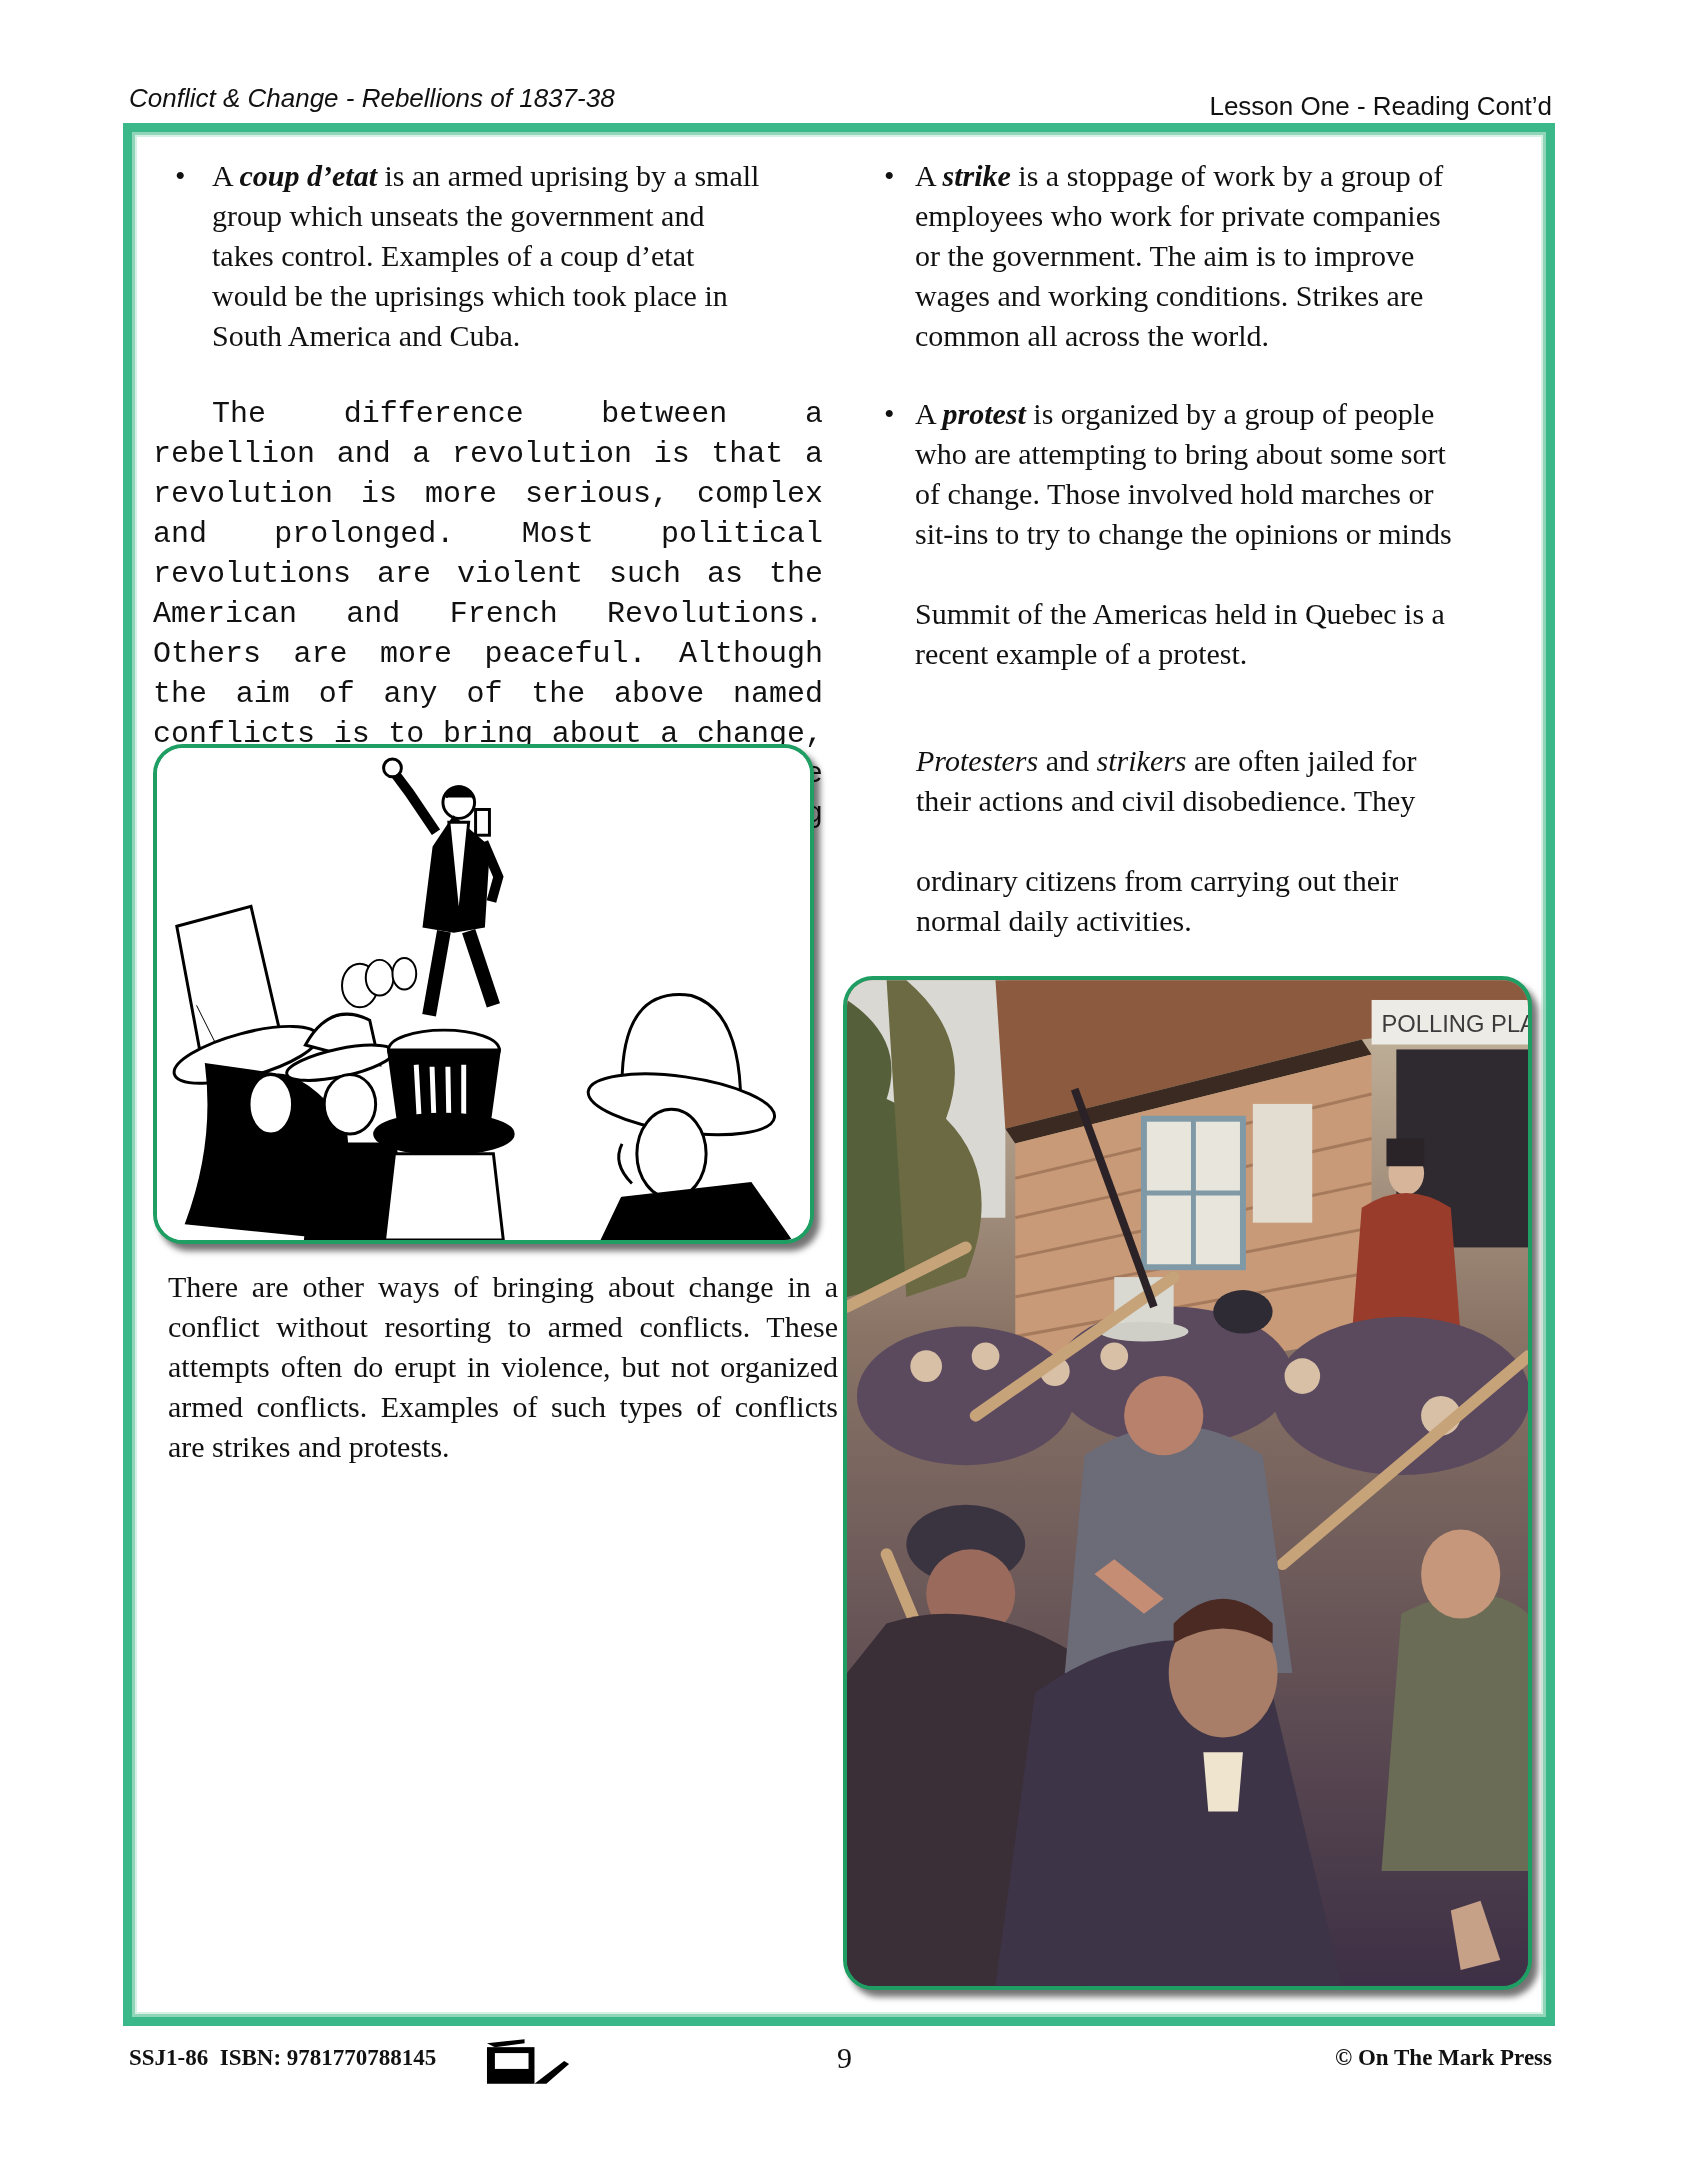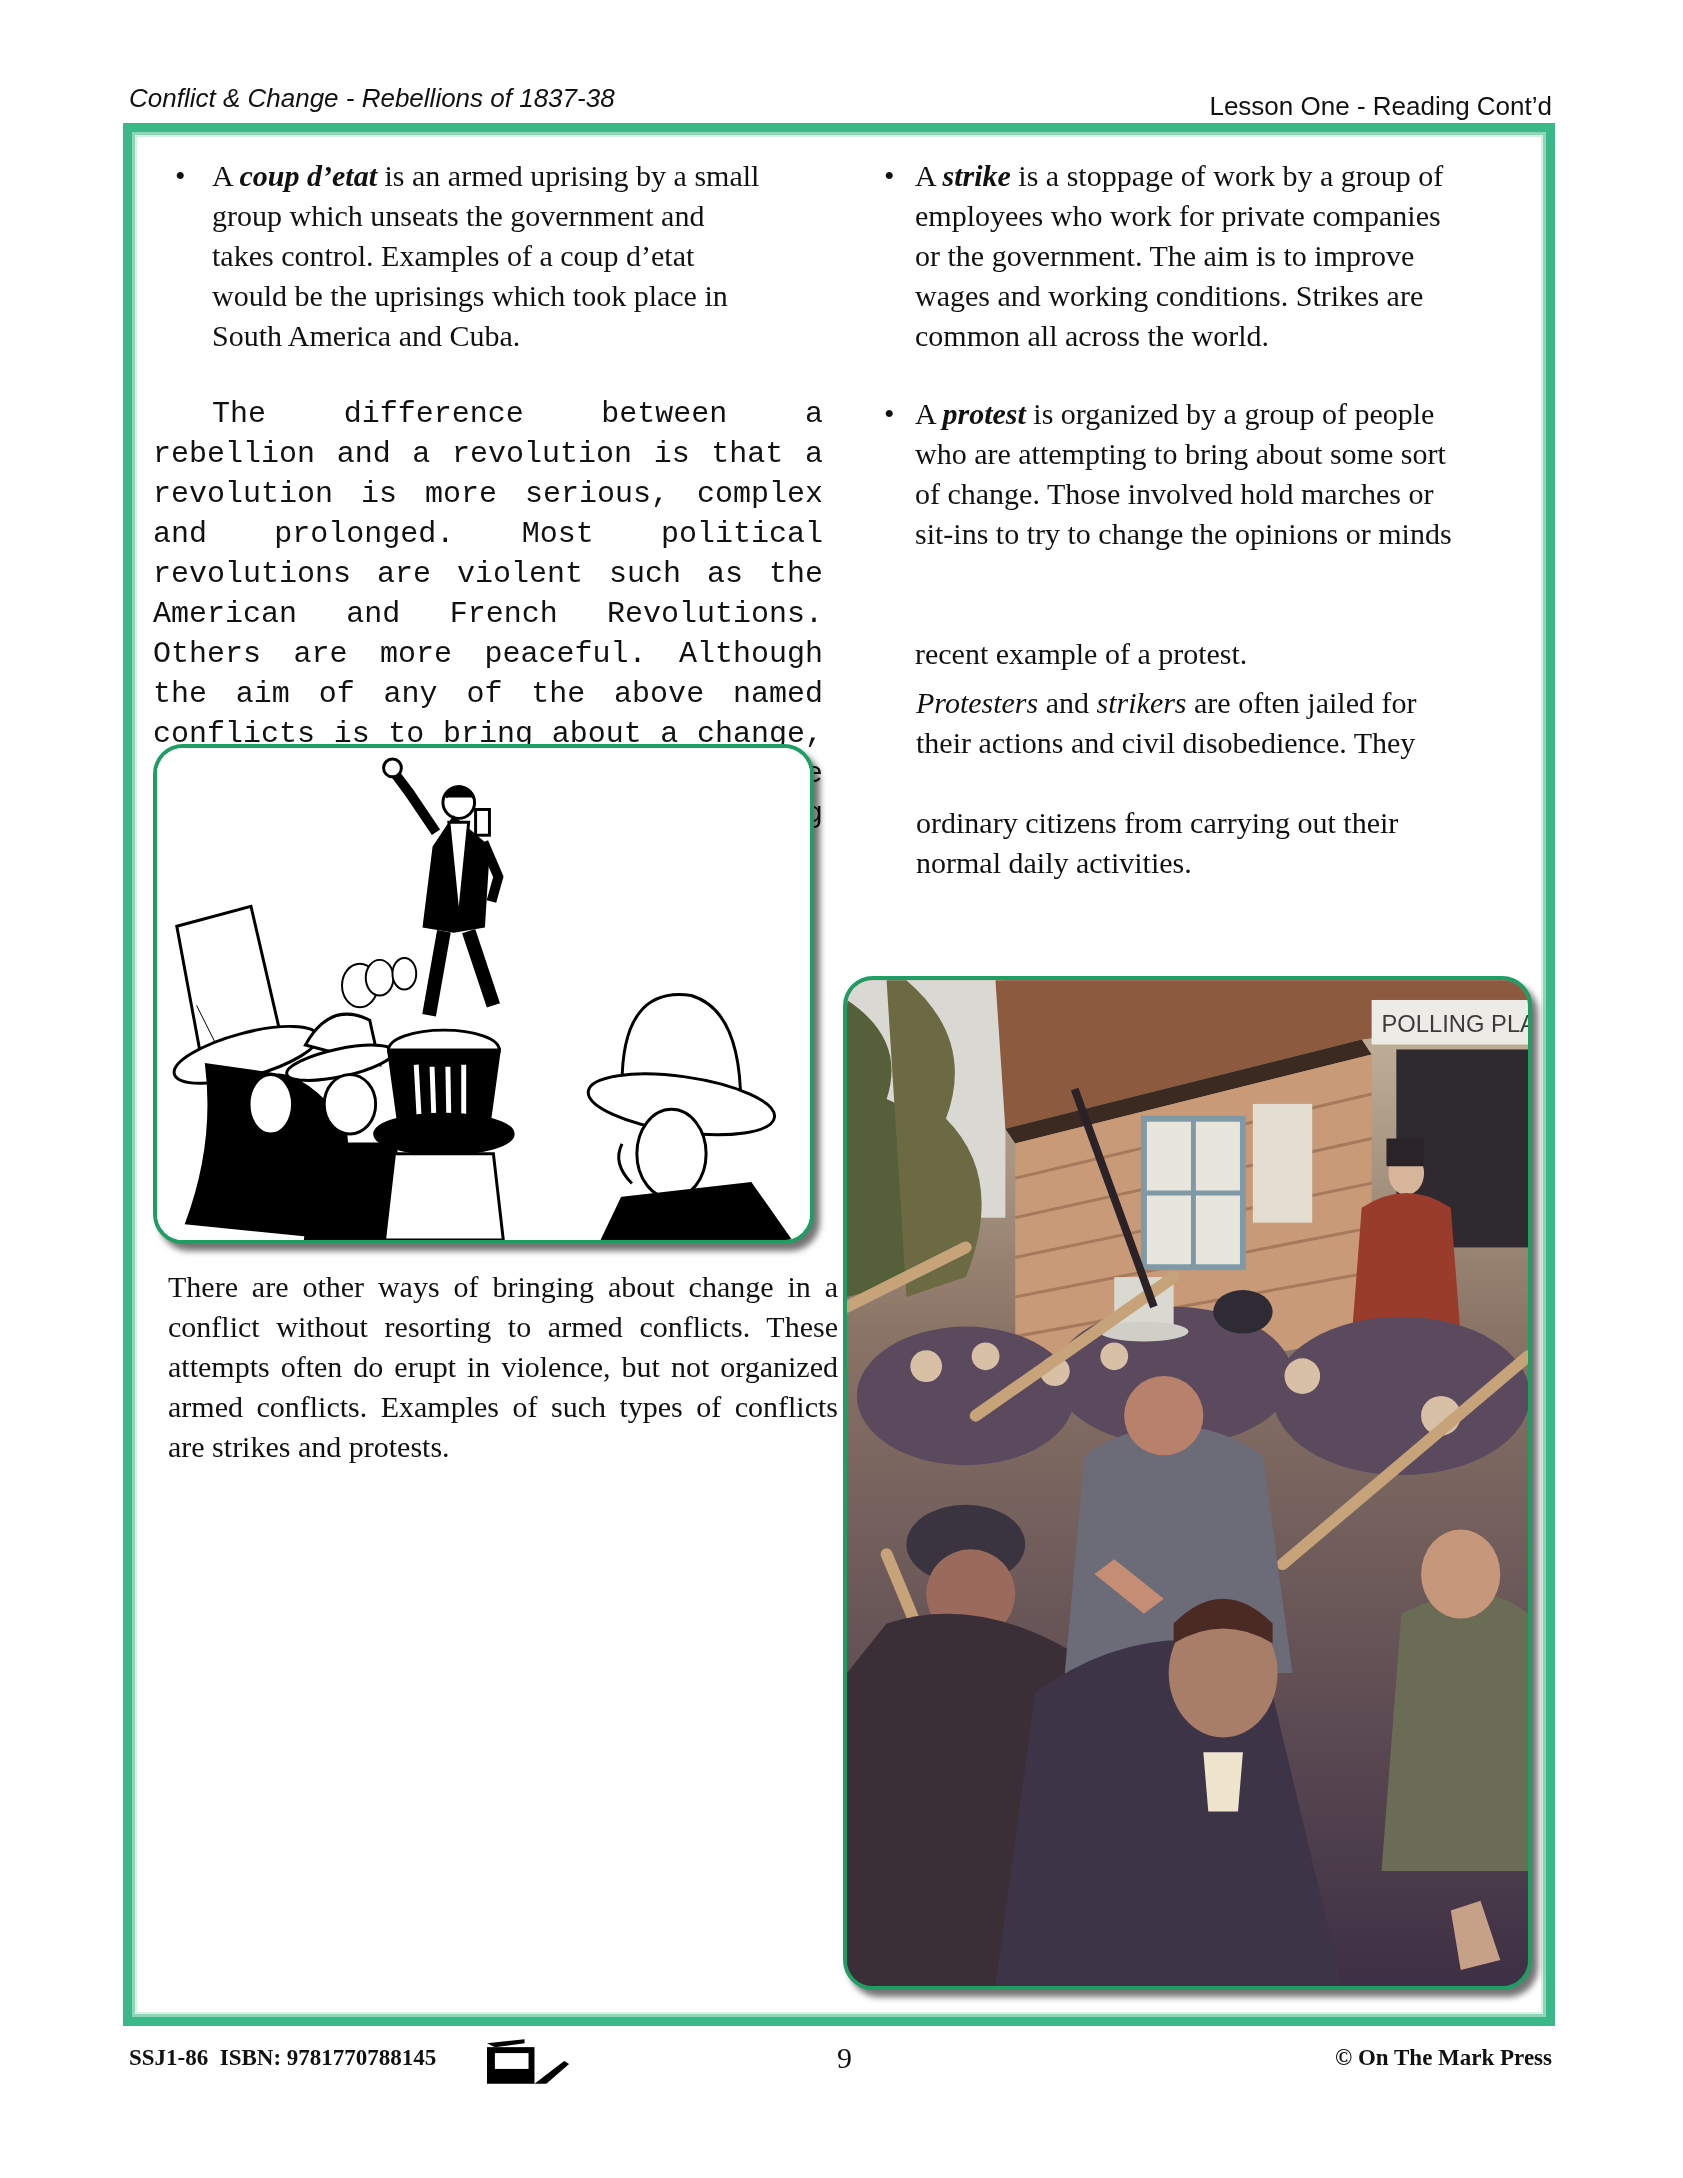--- a/index.html
+++ b/index.html
@@ -113,26 +113,26 @@
 </div>
 
 <div class="text" style="left:856px; top:394px; width:673px;">
   <div class="bullet" style="padding-left:59px;">
     <span class="dot" style="left:28px;">•</span>
     <span>A </span><b><i>protest</i></b><span> is organized by a group of people</span><br>
     <span>who are attempting to bring about some sort</span><br>
     <span>of change.  Those involved hold marches or</span><br>
     <span>sit-ins to try to change the opinions or minds</span><br>
     <br>
-    <br>
+    <span>Summit of the Americas held in Quebec is a</span><br>
     <span>recent example of a protest.</span>
   </div>
 </div>
 
-<div class="text" style="left:916px; top:683px; width:614px;">
+<div class="text" style="left:916px; top:741px; width:614px;">
   <i>Protesters</i><span> and </span><i>strikers</i><span> are often jailed for</span><br>
   <span>their actions and civil disobedience.  They</span><br>
   <br>
   <span>ordinary citizens from carrying out their</span><br>
   <span>normal daily activities.</span>
 </div>
 
 <div class="imgbox" style="left:843px; top:976px; width:681px; height:1006px; background:#4a3a4e;">
   <svg width="681" height="1006" viewBox="0 0 688 1016">
     <defs>

